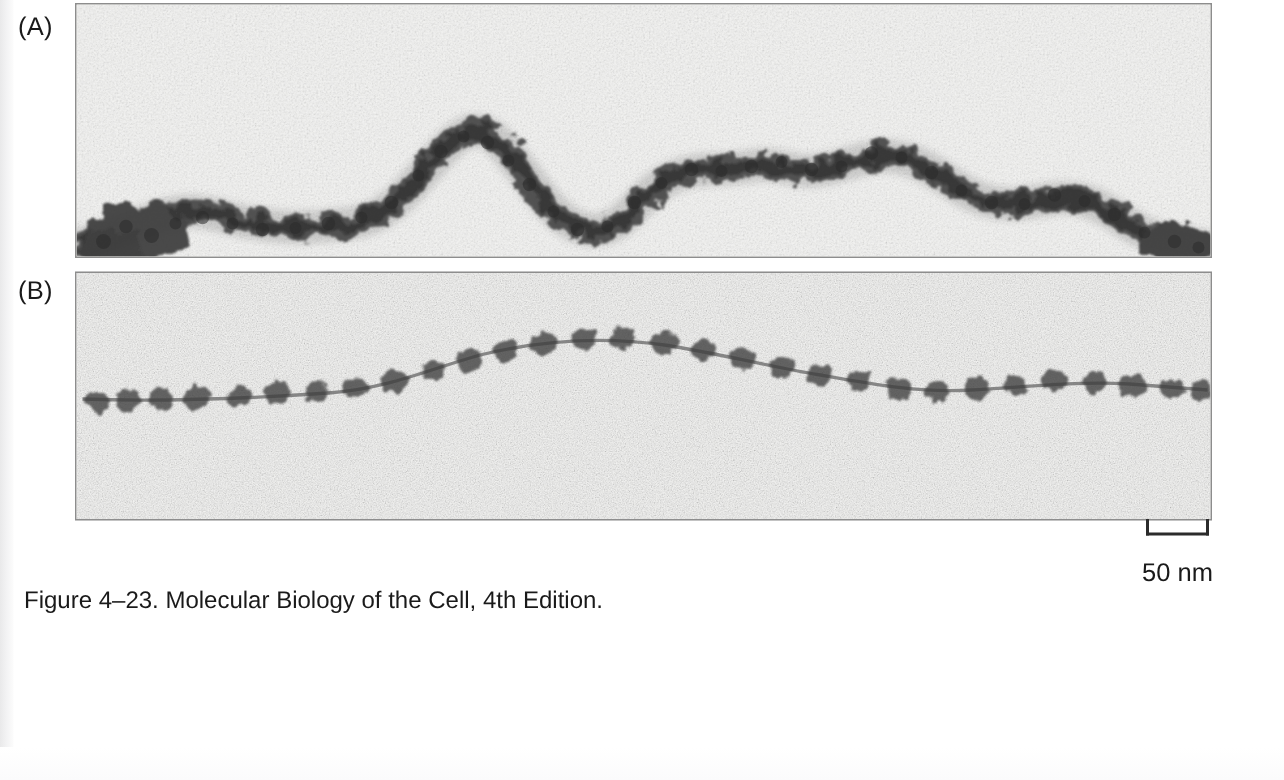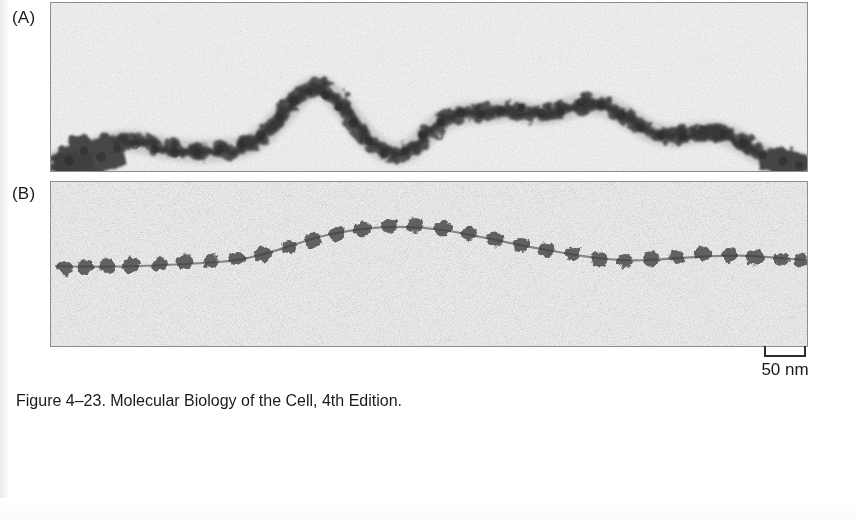--- a/index.html
+++ b/index.html
@@ -64,21 +64,21 @@
     text-align: center;
   }
   #scale-bar-bracket {
     width: 38px;
     height: 9px;
     margin: 0 auto;
     border: 2px solid #2b2b2b;
     border-top: none;
   }
   #scale-bar-label {
-    margin-top: 3px;
+    margin-top: 15px;
     font-size: 17px;
     color: #1a1a1a;
     font-family: "Liberation Sans", sans-serif;
   }
 
   #figure-caption {
     position: absolute;
     left: 16px; top: 392px;
     font-size: 16px;
     color: #1a1a1a;

